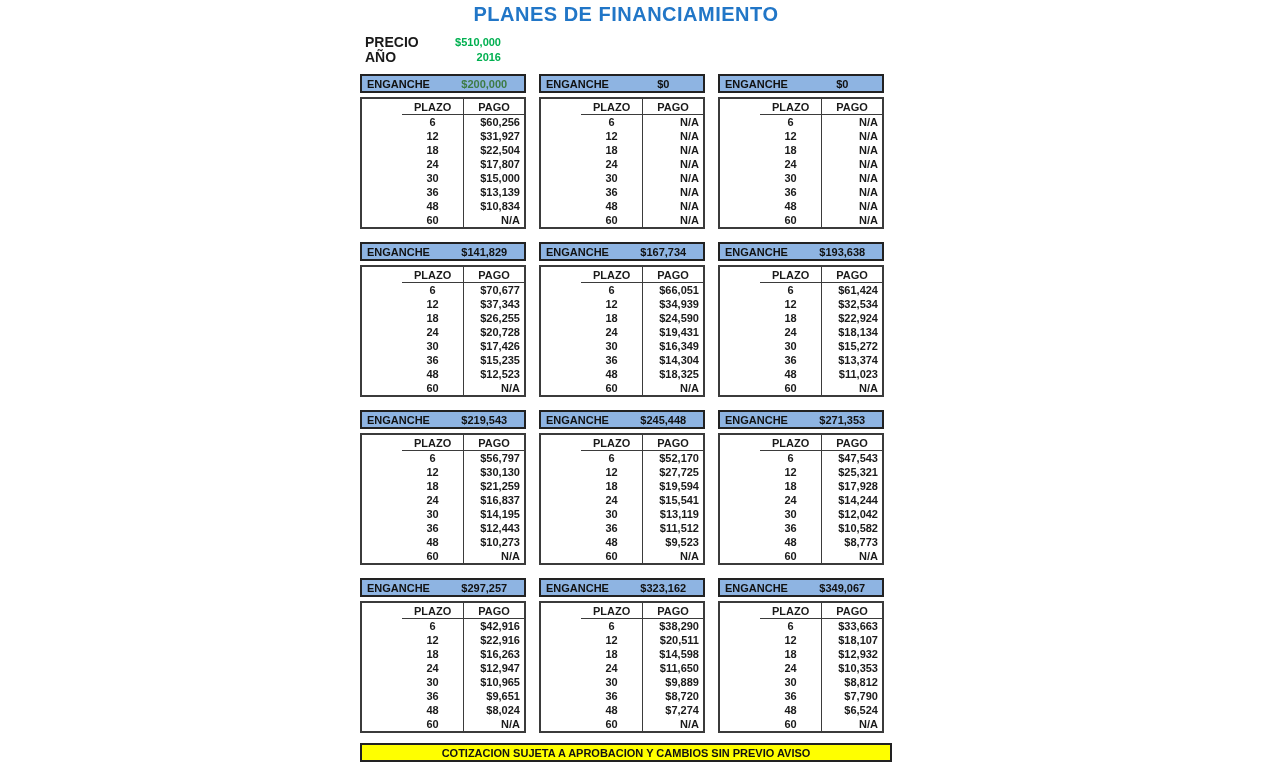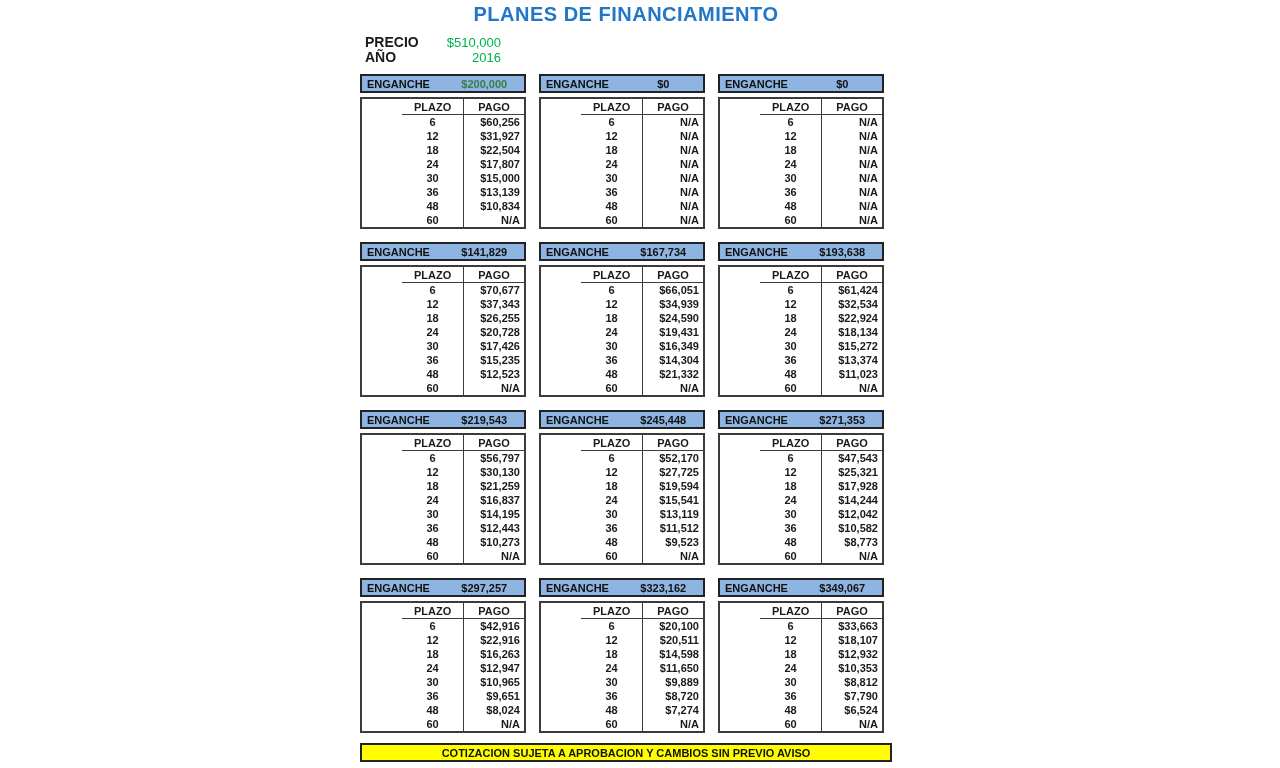--- a/index.html
+++ b/index.html
@@ -23,21 +23,21 @@
     text-align:center;
     font-size:20px;
     font-weight:700;
     letter-spacing:0.5px;
     color:var(--title-blue);
     white-space:nowrap;
   }
   .info{margin-top:9px;margin-left:5px;width:136px;}
   .info-row{display:flex;justify-content:space-between;height:15px;line-height:15px;}
   .info-label{font-size:14px;font-weight:700;color:#1a1a1a;}
-  .info-value{font-size:13px;font-weight:400;color:var(--value-green);}
+  .info-value{font-size:11px;font-weight:700;color:var(--value-green);}
   .grid{
     margin-top:9px;
     display:grid;
     grid-template-columns:repeat(3,166px);
     column-gap:17px;
     row-gap:14px;
     gap:13px;
   }
   .card{width:166px;}
   .eng-header{
@@ -349,21 +349,21 @@
     <span class="cell-r">$16,349</span>
   </div>
 
   <div class="prow">
     <span class="cell-l">36</span>
     <span class="cell-r">$14,304</span>
   </div>
 
   <div class="prow">
     <span class="cell-l">48</span>
-    <span class="cell-r">$21,332</span>
+    <span class="cell-r">$18,325</span>
   </div>
 
   <div class="prow">
     <span class="cell-l">60</span>
     <span class="cell-r">N/A</span>
   </div>
 </div>
     </div>
   </div>
 
@@ -643,21 +643,21 @@
       <span class="eng-amount">$323,162</span>
     </div>
     <div class="ptable">
       <div class="prow head">
         <span class="cell-l">PLAZO</span>
         <span class="cell-r">PAGO</span>
       </div>
       <div>
   <div class="prow">
     <span class="cell-l">6</span>
-    <span class="cell-r">$20,100</span>
+    <span class="cell-r">$38,290</span>
   </div>
 
   <div class="prow">
     <span class="cell-l">12</span>
     <span class="cell-r">$20,511</span>
   </div>
 
   <div class="prow">
     <span class="cell-l">18</span>
     <span class="cell-r">$14,598</span>

